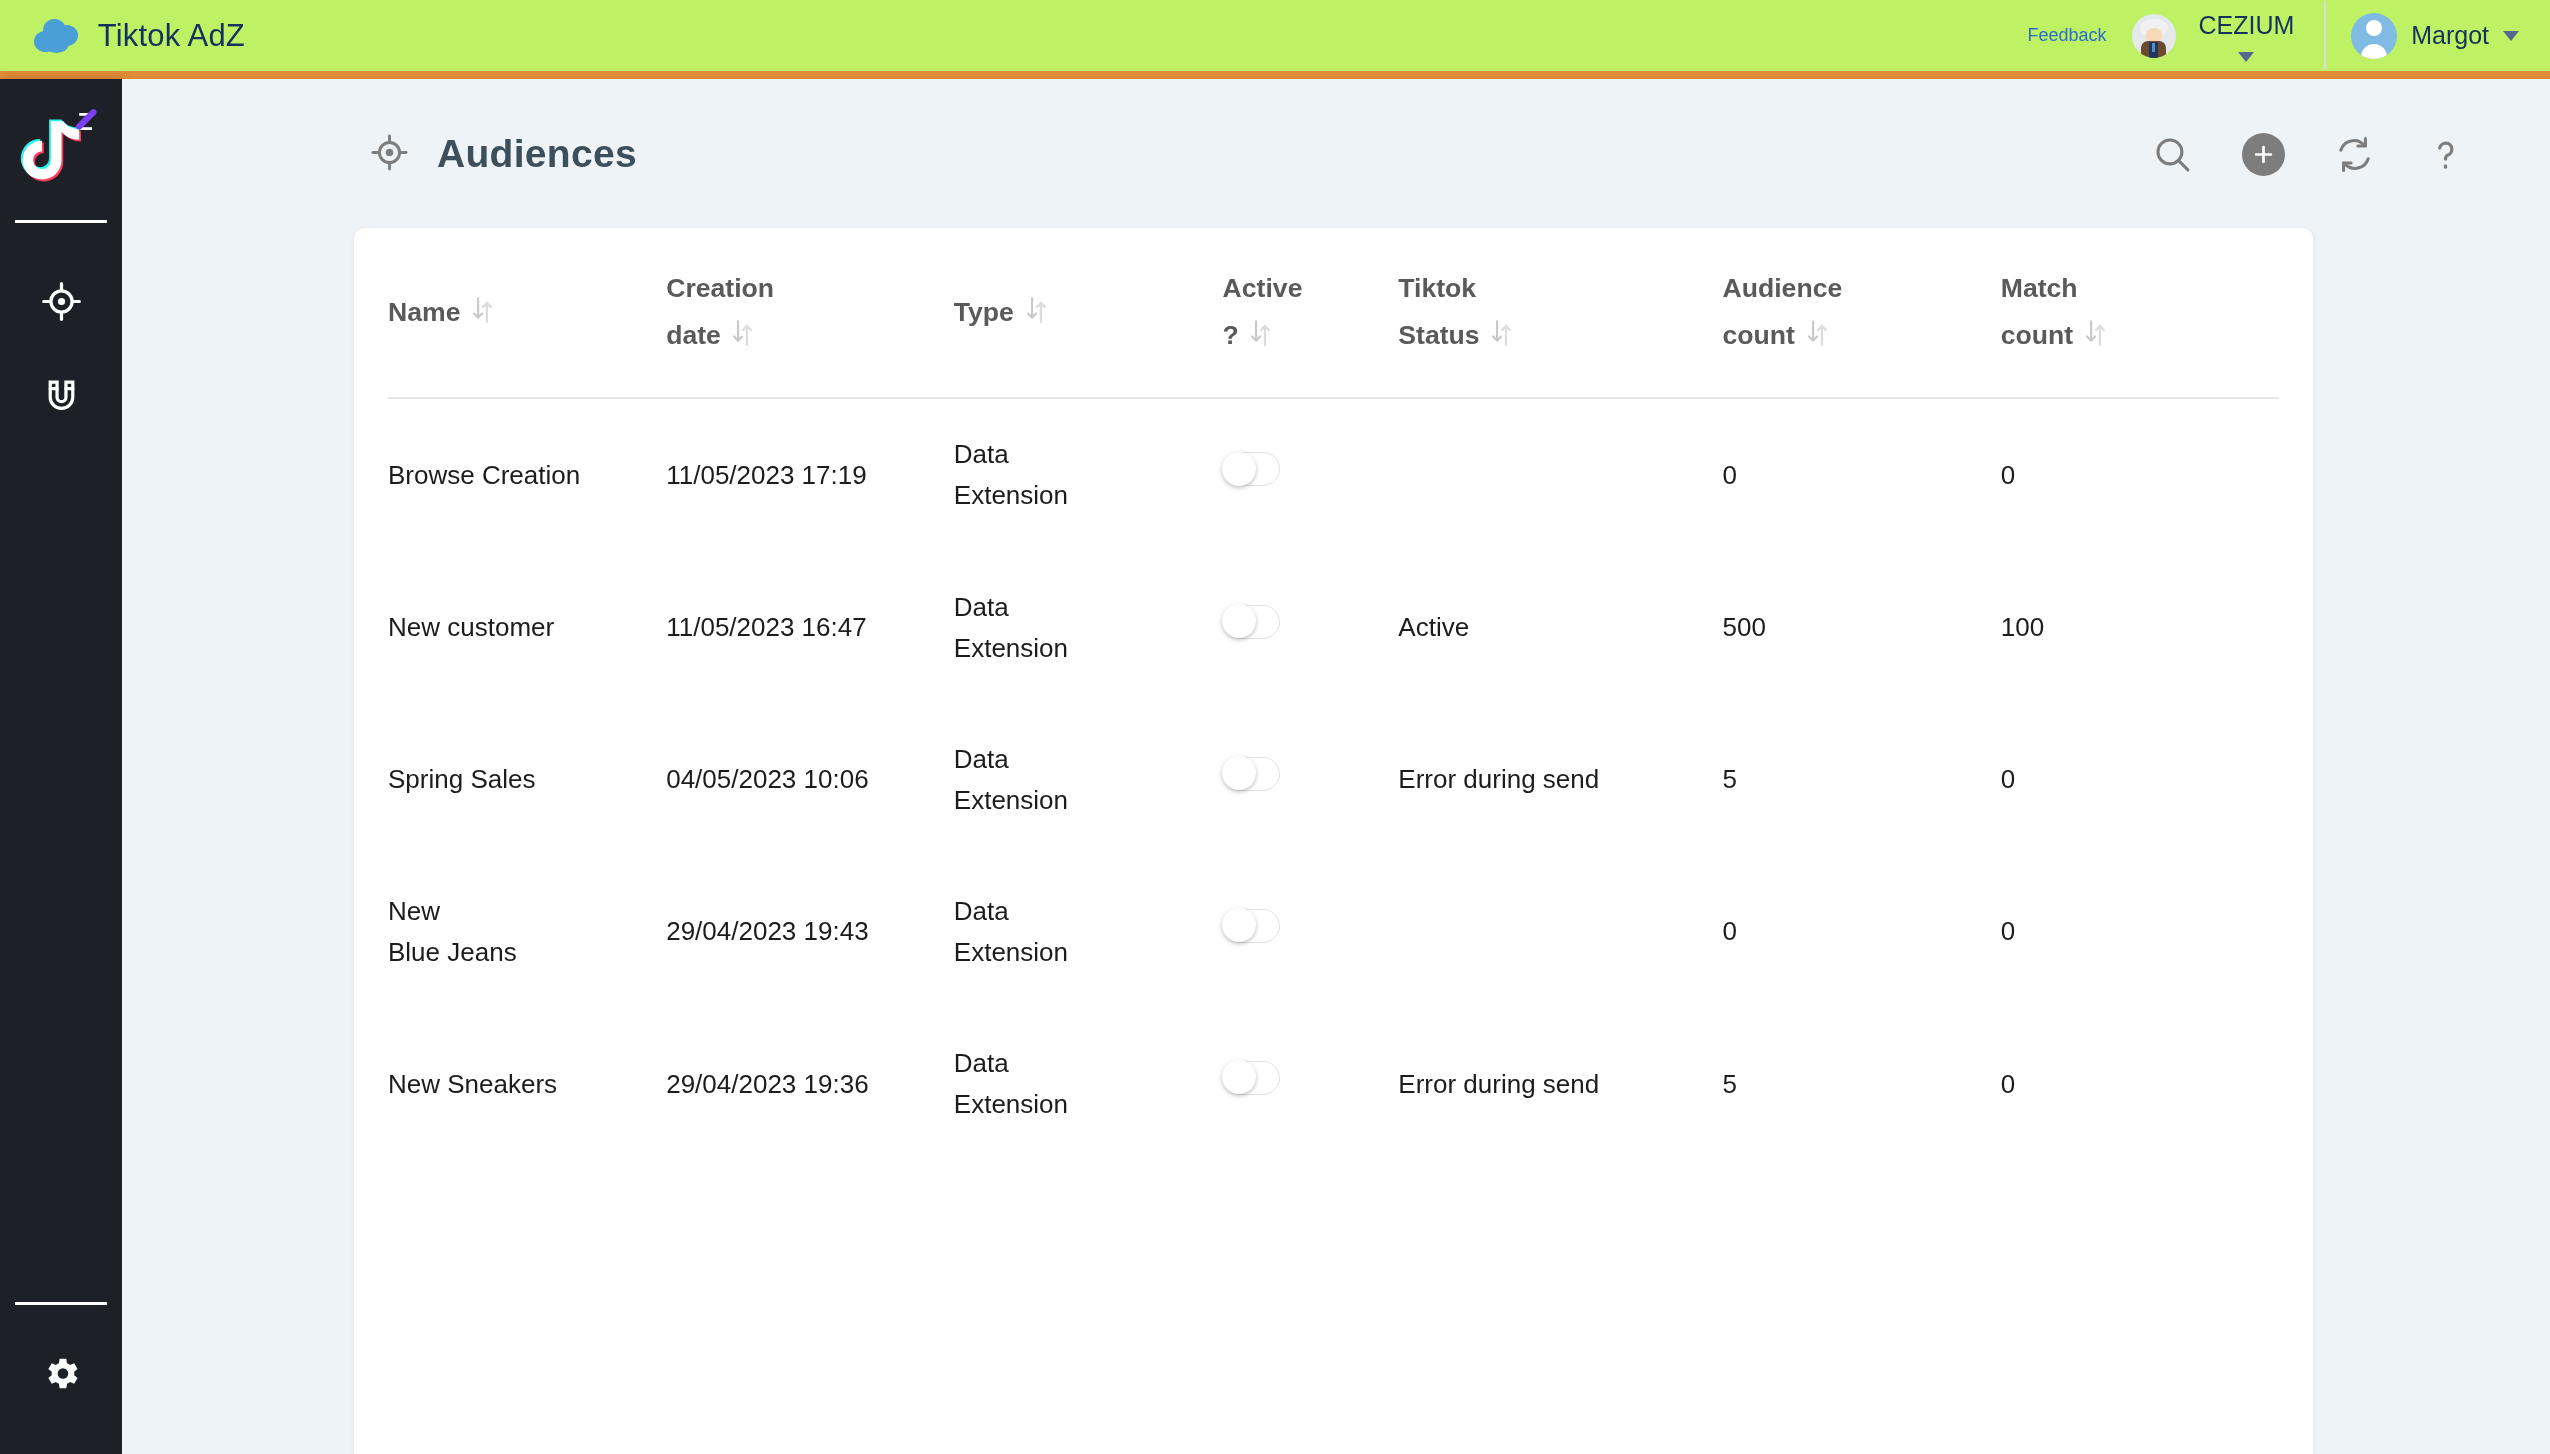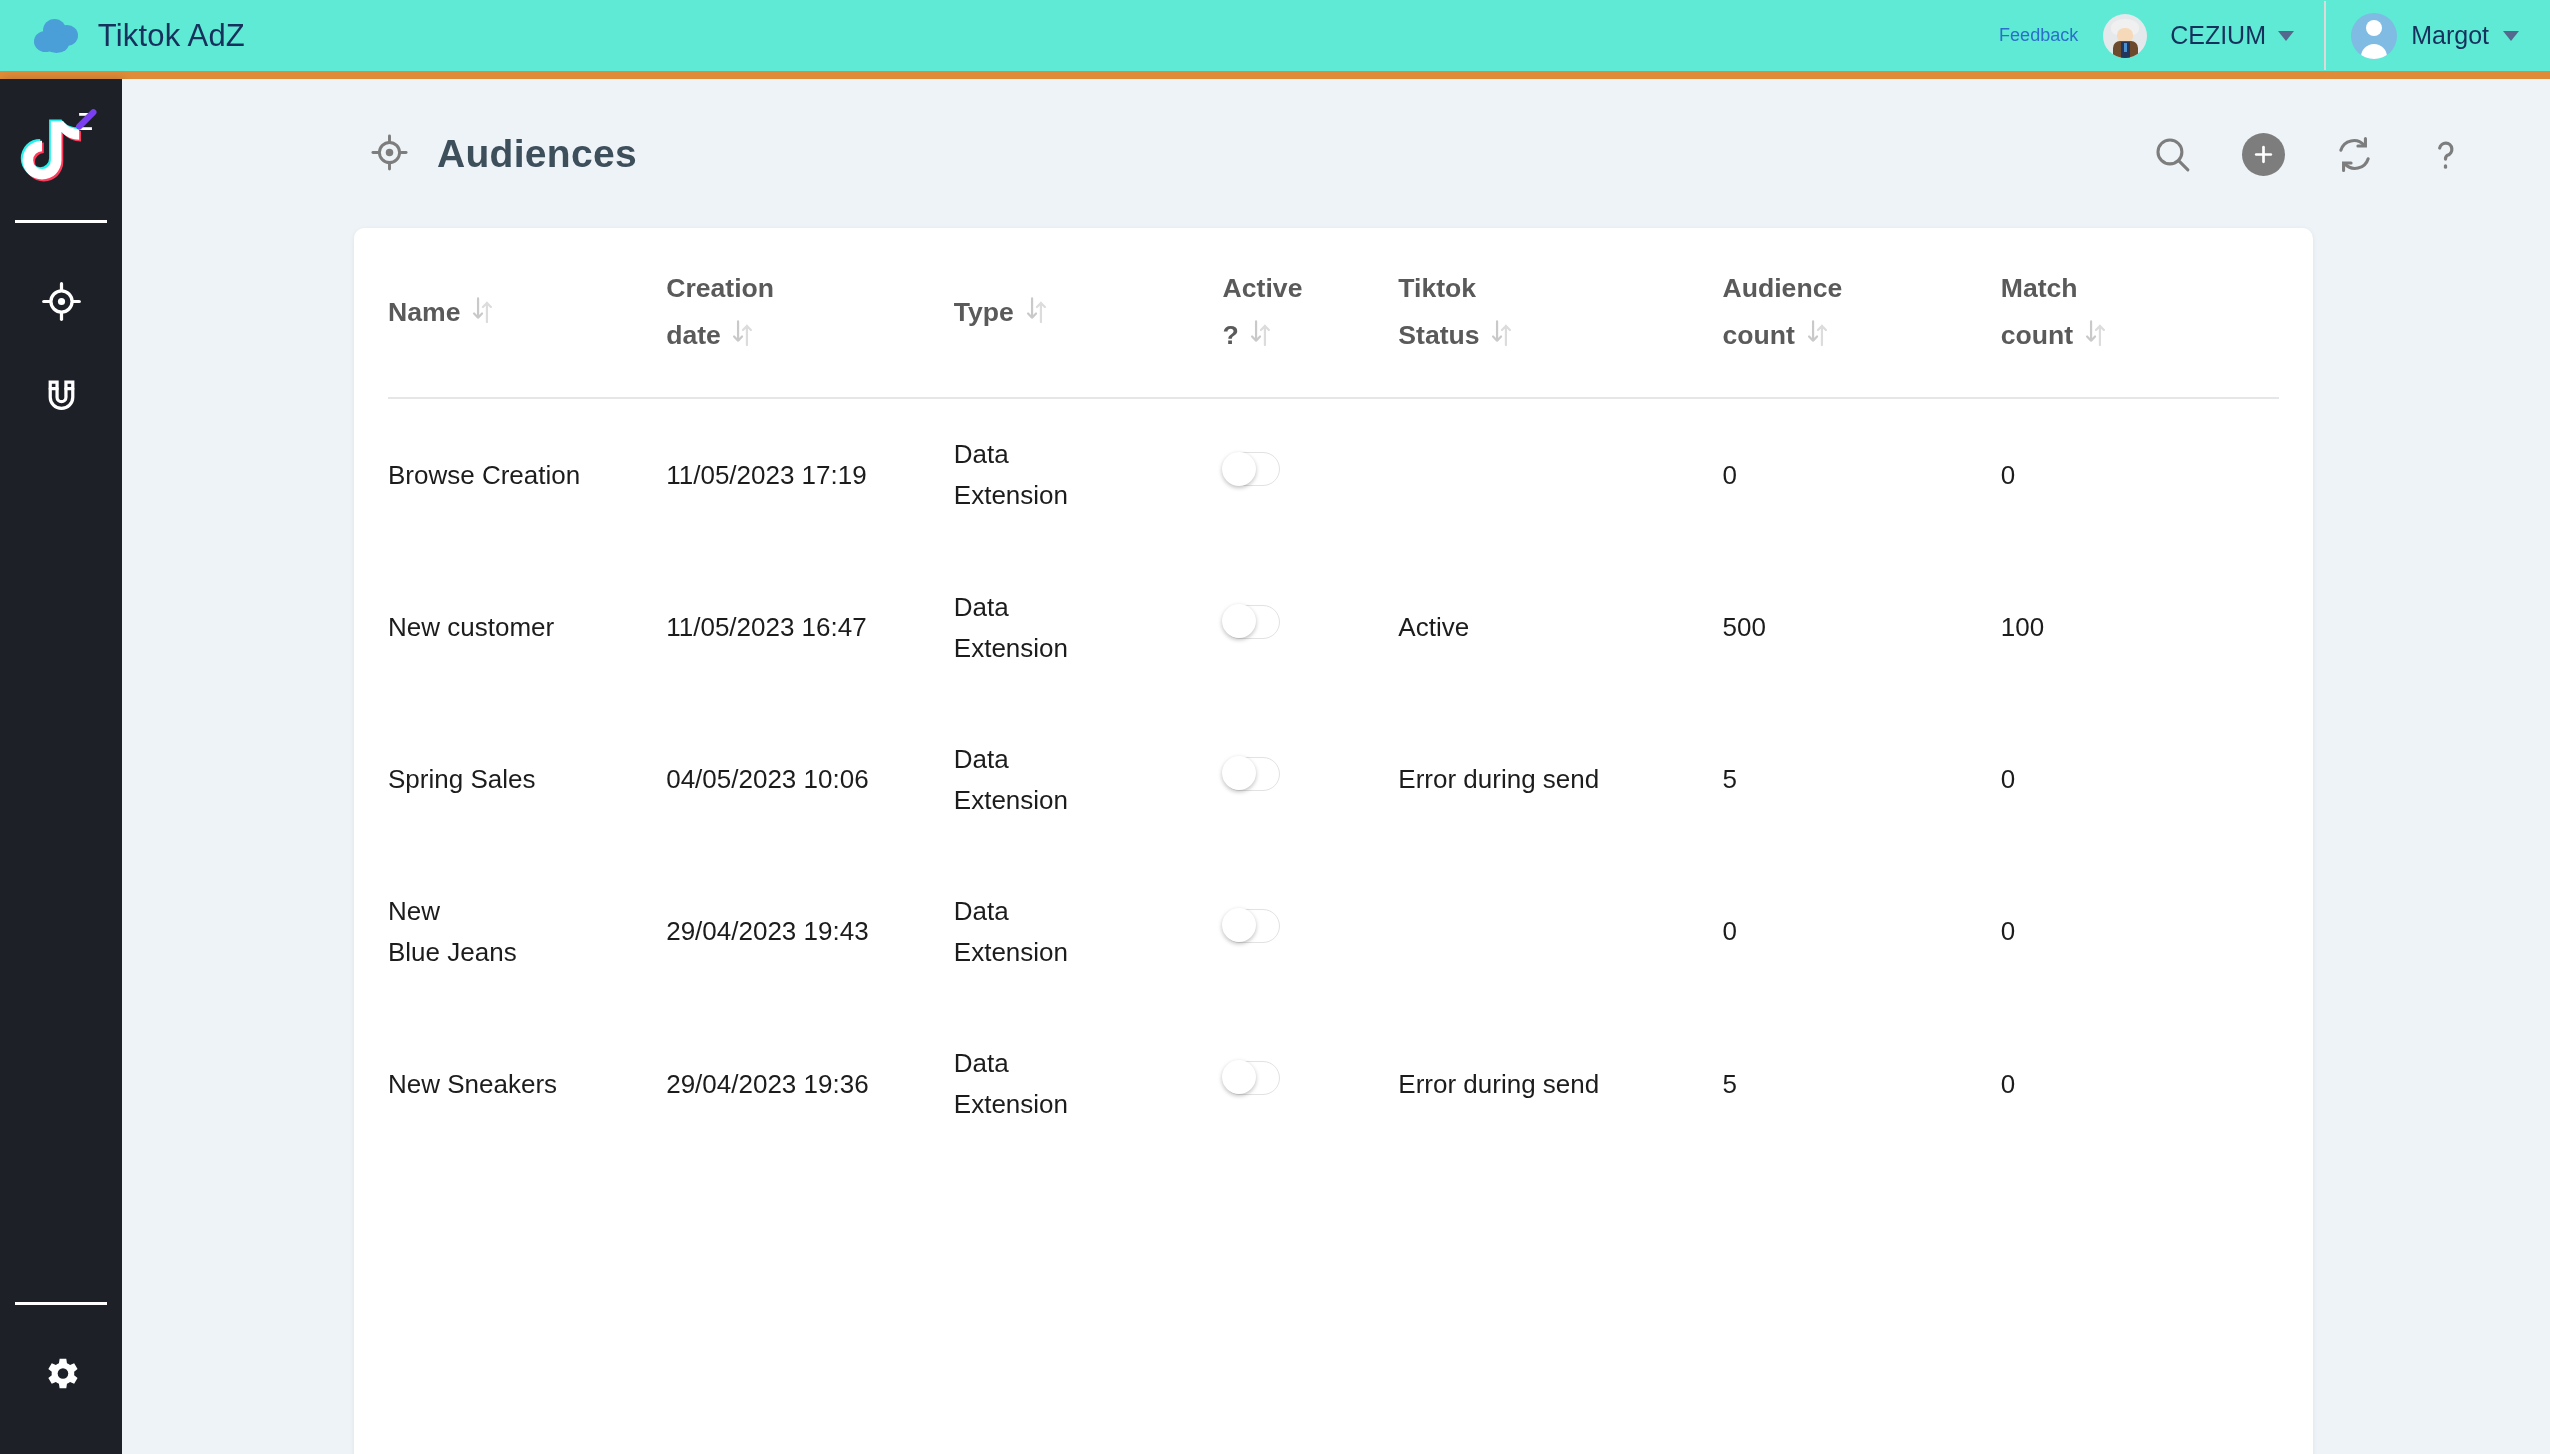--- a/index.html
+++ b/index.html
@@ -7,21 +7,21 @@
     width: 2550px; height: 1454px;
     font-family: "Liberation Sans", sans-serif;
     background: #ffffff;
     overflow: hidden;
   }
 
   
   .topbar {
     position: absolute; left: 0; top: 0;
     width: 2550px; height: 71px;
-    background: #5eead4;
+    background: #bef264;
     display: flex; align-items: center;
   }
   .brand { display: flex; align-items: center; gap: 17.7px; padding-left: 32px; }
   .cloud-logo { position: relative; width: 48px; height: 37px; }
   .cloud-logo i {
     position: absolute; background: #4a9fd8; border-radius: 50%; display: block;
   }
   .cloud-logo i:nth-child(1){ left: 1.8px;  top: 14px; width: 23px; height: 21px; }
   .cloud-logo i:nth-child(2){ left: 10.6px; top: 1.8px;  width: 23px; height: 23px; }
   .cloud-logo i:nth-child(3){ left: 24px; top: 8px;  width: 22px; height: 21px; }
@@ -57,20 +57,21 @@
     background: #22365c;
   }
   .einstein-avatar .tie {
     position: absolute; left: 20.4px; top: 29px; width: 3.5px; height: 9.7px;
     background: #4a8fd0;
   }
   .org-select {
     display: flex; align-items: center; gap: 12.4px;
     padding: 0 30px 0 23px; font-size: 25px; color: #16325c;
     height: 50px;
+    flex-direction: column;
   }
   .divider-v { width: 1.8px; height: 69px; background: #dddbda; }
   .user-menu {
     display: flex; align-items: center; gap: 14px; padding: 0 31px 0 25px;
   }
   .user-avatar {
     width: 46px; height: 46px; border-radius: 50%;
     background: #7fbbe3; display: flex; align-items: flex-end;
     justify-content: center; overflow: hidden; flex: none;
   }

